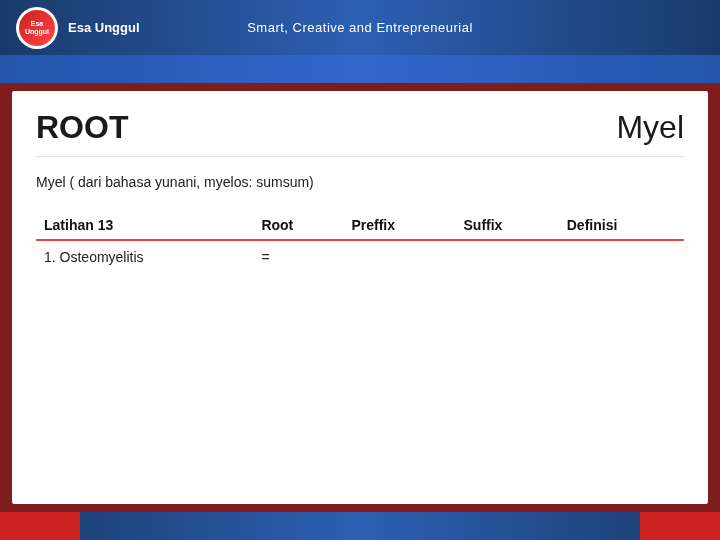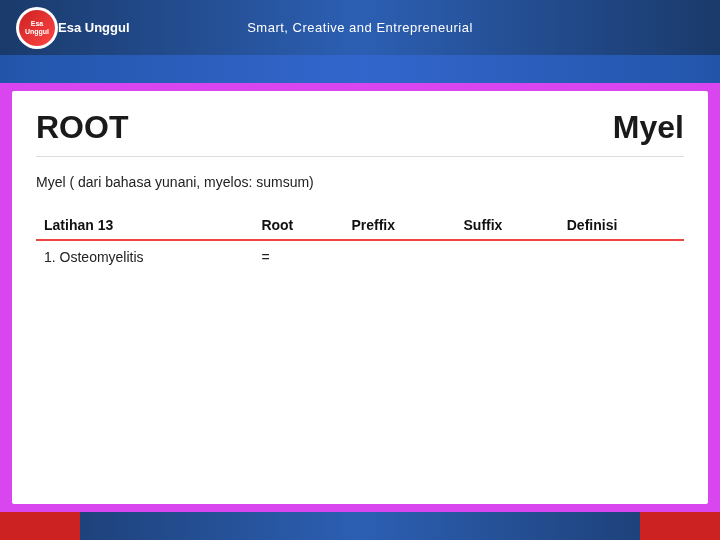--- a/index.html
+++ b/index.html
@@ -19,20 +19,21 @@
       background: linear-gradient(to right, #1a3a6b, #2c5fb3, #1a3a6b);
       display: flex;
       align-items: center;
       padding: 0 16px;
       position: relative;
     }
 
     .logo-area {
       display: flex;
       align-items: center;
+      gap: 10px;
     }
 
     .logo-circle {
       width: 42px;
       height: 42px;
       background: #fff;
       border-radius: 50%;
       display: flex;
       align-items: center;
       justify-content: center;
@@ -76,21 +77,21 @@
       background: linear-gradient(to right, #2255aa, #3366cc, #2255aa);
       display: flex;
       align-items: center;
       padding: 0 12px;
     }
 
     
     .main-content {
       width: 100%;
       height: calc(540px - 55px - 28px - 28px);
-      background: #d946ef;
+      background: #7f1d1d;
       padding: 0;
       display: flex;
     }
 
     .slide-area {
       flex: 1;
       background: #fff;
       margin: 8px 12px;
       padding: 18px 24px;
       border-radius: 2px;
@@ -106,21 +107,21 @@
     }
 
     .slide-title-root {
       font-size: 32px;
       font-weight: bold;
       color: #1a1a1a;
     }
 
     .slide-title-myel {
       font-size: 32px;
-      font-weight: bold;
+      font-weight: normal;
       color: #1a1a1a;
     }
 
     
     .description {
       font-size: 14px;
       color: #222;
       line-height: 1.6;
       margin-bottom: 18px;
     }

